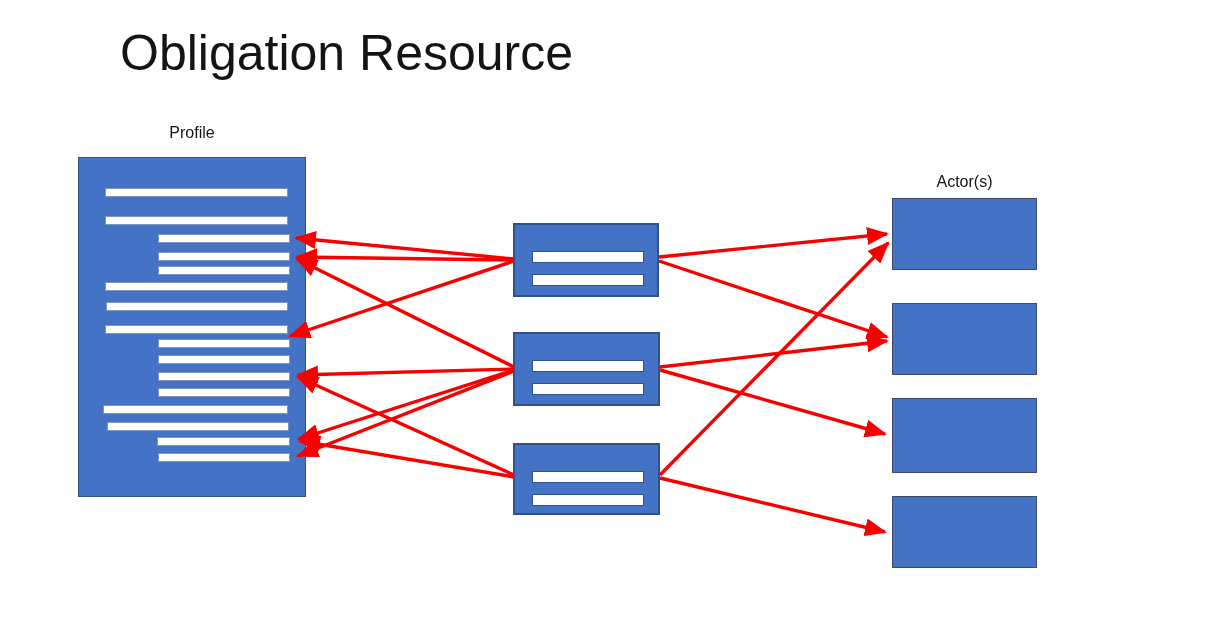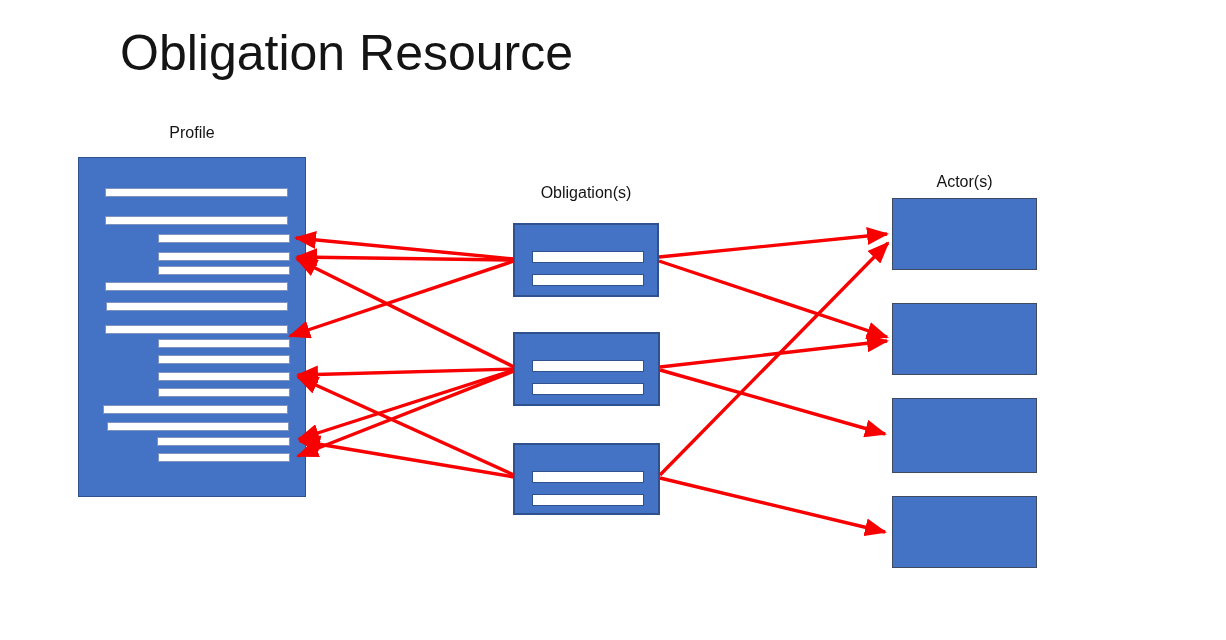--- a/index.html
+++ b/index.html
@@ -58,21 +58,20 @@
     pointer-events:none;
   }
 </style>
 </head>
 <body>
 
 <div id="slide">
   <div id="slide-title">Obligation Resource</div>
 
   <div id="profile-label" class="col-label">Profile</div>
-  <div id="obligations-label" class="col-label">Obligation(s)</div>
   <div id="actors-label" class="col-label">Actor(s)</div>
 
   <div id="profile-box" class="bigbox" style="left: 78px; top: 157px; width: 228px; height: 340px;"></div>
 
   <div id="obligation-group">
       <div class="bigbox obligation-box" style="left: 513px; top: 223px; width: 146px; height: 74px;">
         <div class="obligation-bar" style="left: 17px; top: 26px; width: 112px; height: 12px;"></div>
         <div class="obligation-bar" style="left: 17px; top: 49px; width: 112px; height: 12px;"></div>
       </div>
       <div class="bigbox obligation-box" style="left: 513px; top: 332px; width: 147px; height: 74px;">

